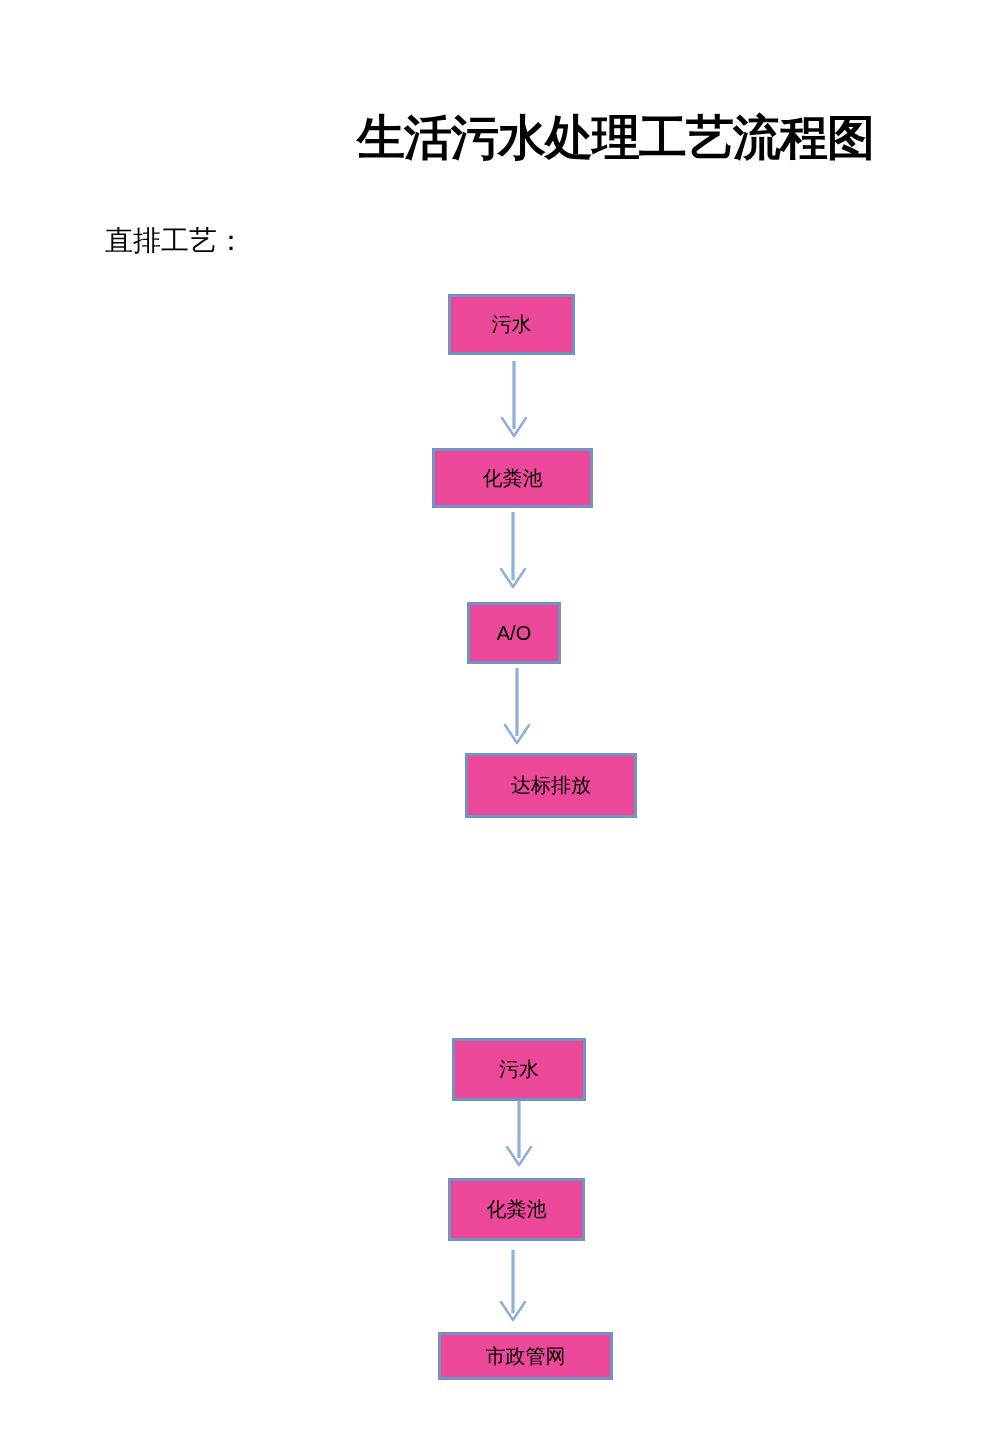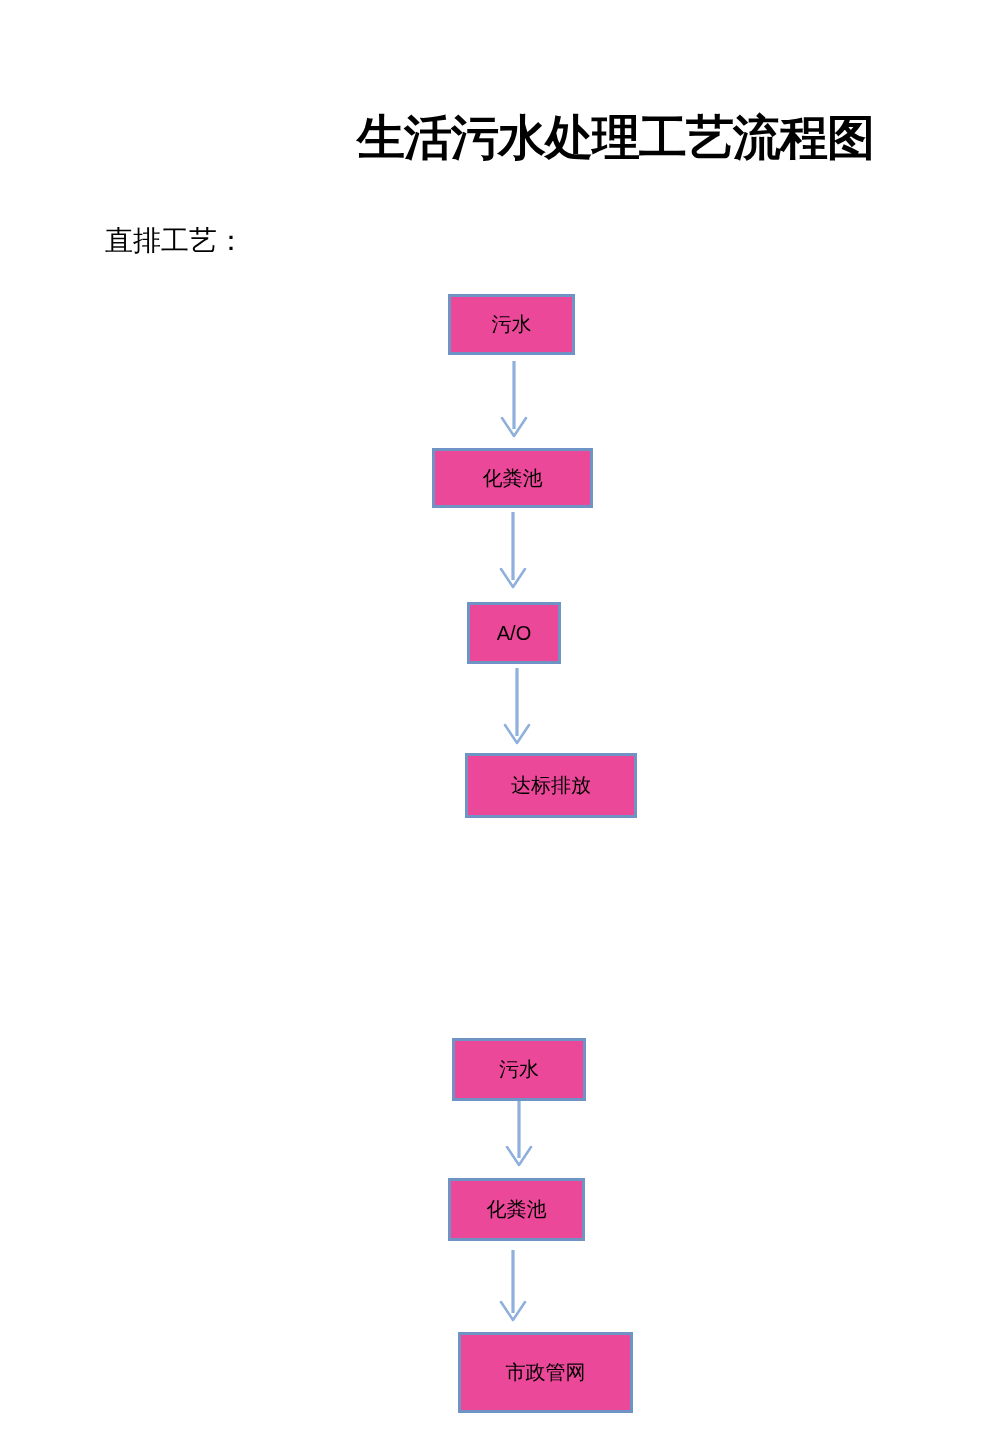--- a/index.html
+++ b/index.html
@@ -57,21 +57,21 @@
 
   
   .b1 { left: 448px; top: 294px; width: 127px; height: 61px; }
   .b2 { left: 432px; top: 448px; width: 161px; height: 60px; }
   .b3 { left: 467px; top: 602px; width: 94px; height: 62px; }
   .b4 { left: 438px; top: 753px; width: 172px; height: 65px; margin-left: 27px; }
 
   
   .b5 { left: 452px; top: 1038px; width: 134px; height: 63px; }
   .b6 { left: 448px; top: 1178px; width: 137px; height: 63px; }
-  .b7 { left: 438px; top: 1332px; width: 175px; height: 81px; margin-left: 20px; }
+  .b7 { left: 438px; top: 1332px; width: 175px; height: 48px; }
 
   .arrow { position: absolute; display: block; }
   .a1 { left: 500px; top: 361px; }
   .a2 { left: 499px; top: 512px; }
   .a3 { left: 503px; top: 668px; }
   .a4 { left: 505px; top: 1101px; }
   .a5 { left: 499px; top: 1250px; }
 
   .arrow line,
   .arrow polyline {

